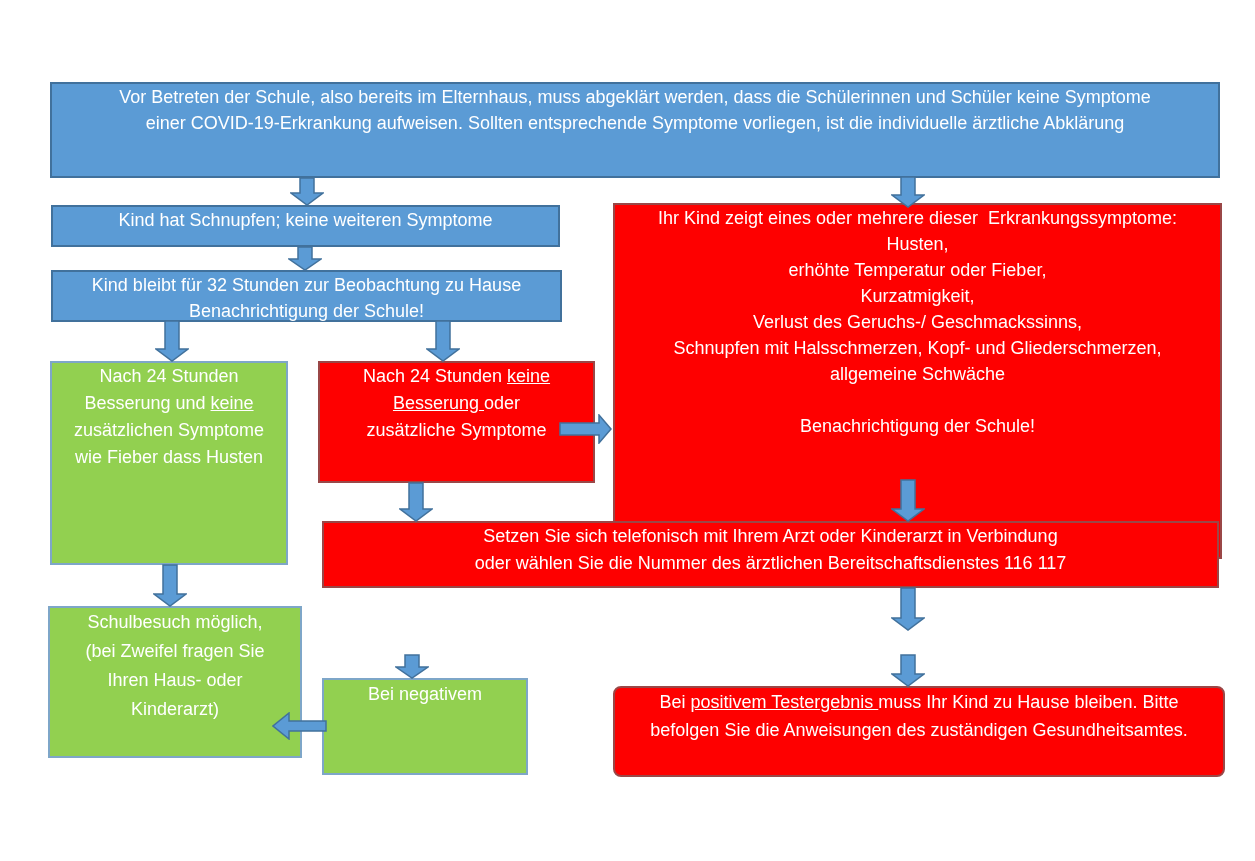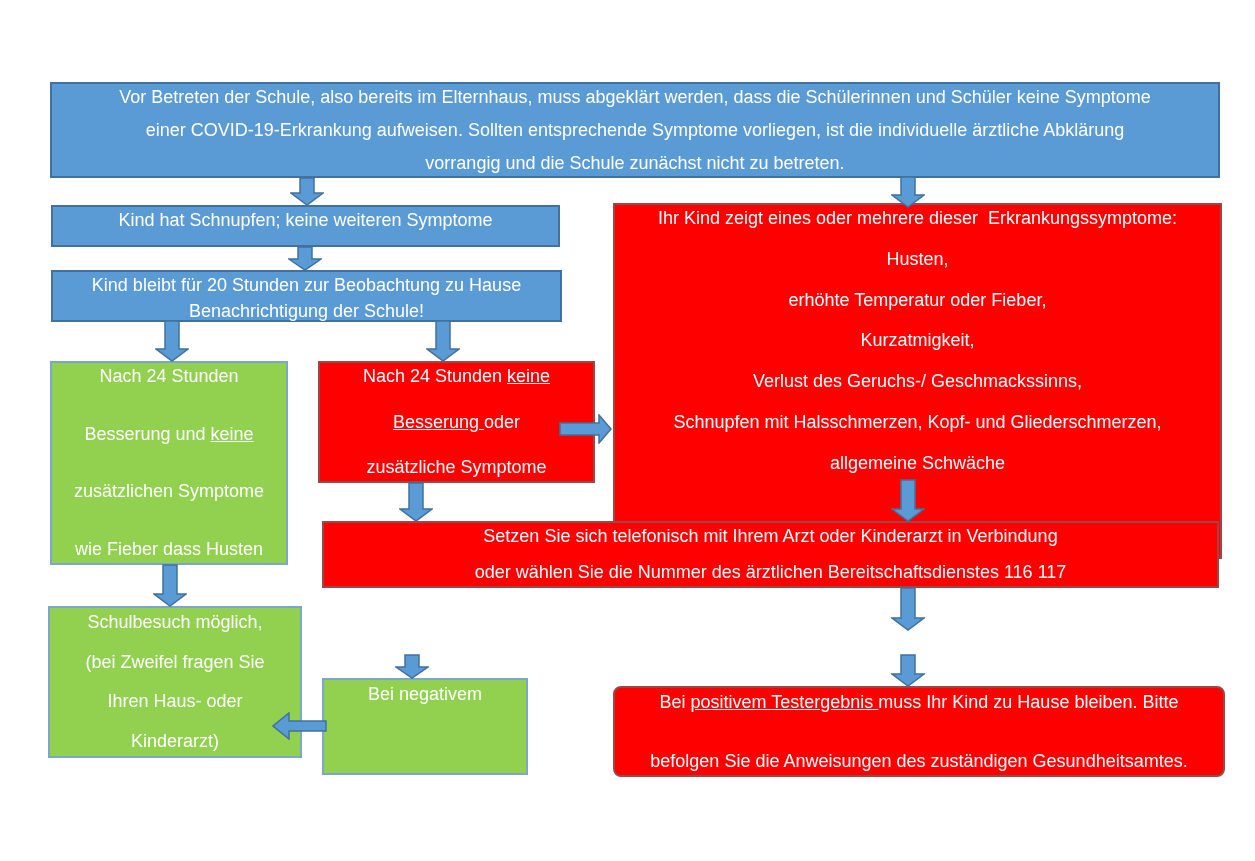--- a/index.html
+++ b/index.html
@@ -8,21 +8,21 @@
     --green:#92D050; --green-border:#7EA6C8;
     --text:#FFFFFF;
   }
   html,body{margin:0;padding:0;background:#FFFFFF;}
   .canvas{
     position:relative;width:1255px;height:861px;background:#FFFFFF;overflow:hidden;
     font-family:"Liberation Sans","DejaVu Sans",sans-serif;
   }
   .box{
     position:absolute;box-sizing:border-box;display:flex;flex-direction:column;
-    justify-content:space-between;align-items:center;text-align:center;color:var(--text);
+    justify-content:flex-start;align-items:center;text-align:center;color:var(--text);
   }
   .blue{background:var(--blue);border:2px solid var(--blue-border);}
   .red{background:var(--red);border:2px solid var(--red-border);}
   .green{background:var(--green);border:2px solid var(--green-border);}
   .line{white-space:pre-wrap;width:100%;}
   .u{text-decoration:underline;}
   .arrow{position:absolute;display:block;}
   .arrow polygon{fill:var(--blue);stroke:var(--blue-border);stroke-width:1.5;}
   .fs-intro{font-size:18px;line-height:26px;}
   .fs-std{font-size:18px;line-height:26px;}
@@ -33,29 +33,28 @@
   .box-symptome .line{min-height:26px;}
 </style>
 </head>
 <body>
 
 <div class="canvas">
 
   <div class="box blue fs-intro" style="left:50px;top:82px;width:1170px;height:96px;">
     <div class="line">Vor Betreten der Schule, also bereits im Elternhaus, muss abgeklärt werden, dass die Schülerinnen und Schüler keine Symptome</div>
     <div class="line">einer COVID-19-Erkrankung aufweisen. Sollten entsprechende Symptome vorliegen, ist die individuelle ärztliche Abklärung</div>
-    <div class="line">vorrangig und die Schule zunächst nicht zu betreten.</div>
   </div>
 
   <div class="box blue fs-std" style="left:51px;top:205px;width:509px;height:42px;">
     <div class="line">Kind hat Schnupfen; keine weiteren Symptome</div>
   </div>
 
   <div class="box blue fs-std" style="left:51px;top:270px;width:511px;height:52px;">
-    <div class="line">Kind bleibt für 20 Stunden zur Beobachtung zu Hause</div>
+    <div class="line">Kind bleibt für 32 Stunden zur Beobachtung zu Hause</div>
     <div class="line">Benachrichtigung der Schule!</div>
   </div>
 
   <div class="box red fs-std box-symptome" style="left:613px;top:203px;width:609px;height:356px;">
     <div class="line">Ihr Kind zeigt eines oder mehrere dieser  Erkrankungssymptome:</div>
     <div class="line">Husten,</div>
     <div class="line">erhöhte Temperatur oder Fieber,</div>
     <div class="line">Kurzatmigkeit,</div>
     <div class="line">Verlust des Geruchs-/ Geschmackssinns,</div>
     <div class="line">Schnupfen mit Halsschmerzen, Kopf- und Gliederschmerzen,</div>

